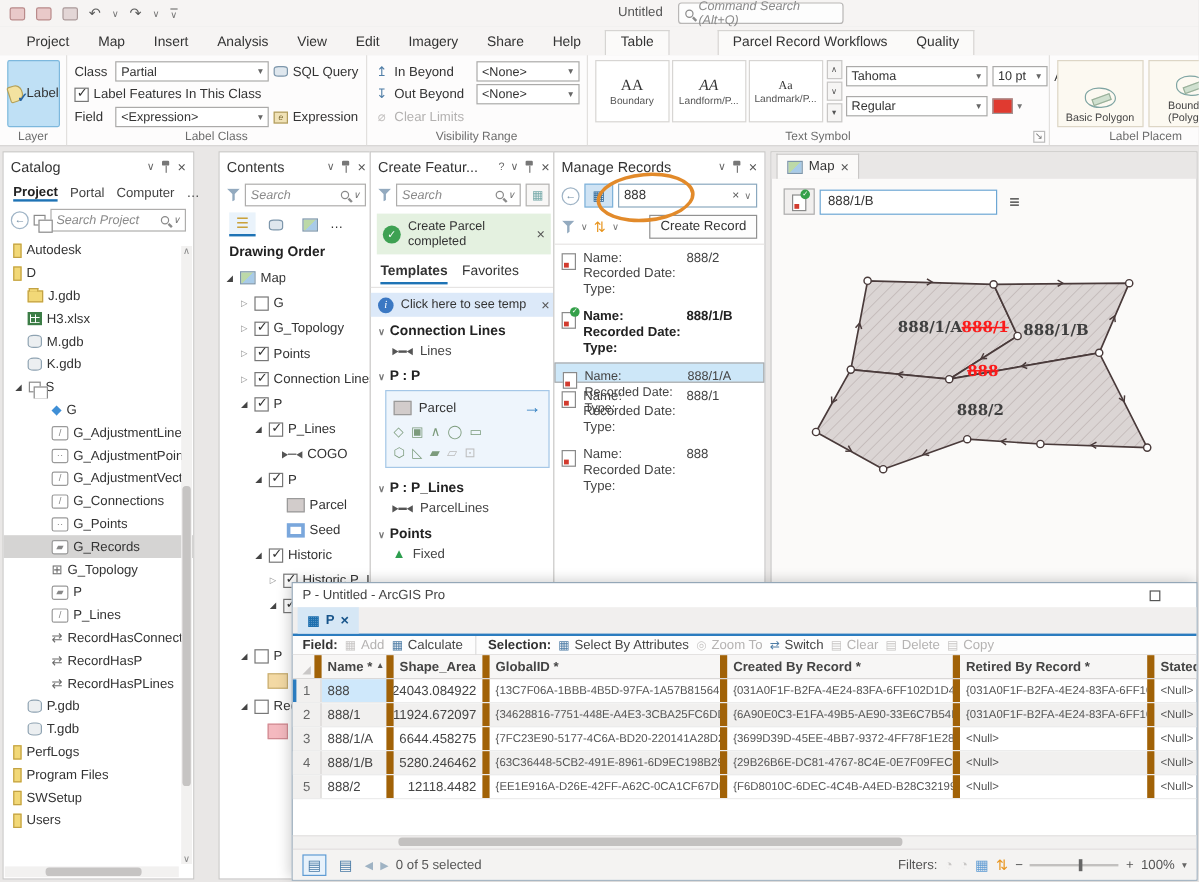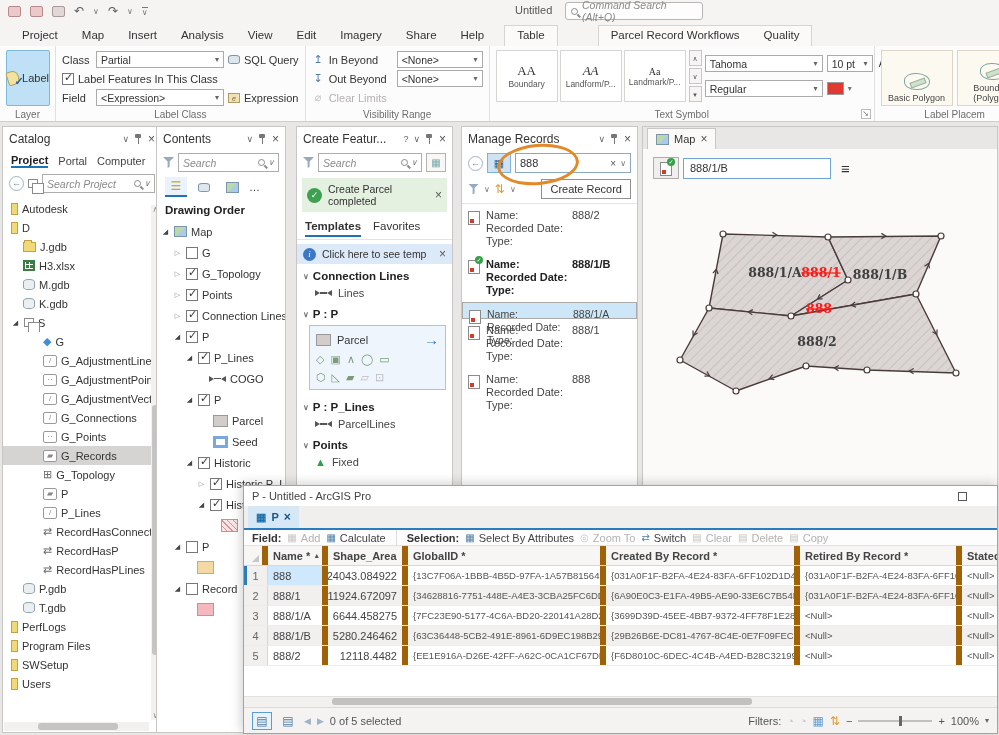--- a/index.html
+++ b/index.html
@@ -85,40 +85,40 @@
   .ids::after{content:"";position:absolute;left:3px;top:3px;width:10px;height:9px;border:1px solid #8a8a8a;background:#fff}
   .inet{color:#3f8fd6;font-size:11px;flex:0 0 auto}
   .ifc{width:14px;height:12px;border:1px solid #9a9a9a;border-radius:2px;background:#fff;display:flex;align-items:center;justify-content:center;font-size:8px;color:#888;flex:0 0 auto}
   .irel{color:#6b6b6b;font-size:11px;flex:0 0 auto}
   .vsb{position:absolute;right:1px;width:9px;background:#f2f1f0}
   .vsb .thumb{position:absolute;left:1px;right:1px;background:#c6c4c3;border-radius:3px}
   .hsb{position:absolute;left:1px;right:12px;bottom:1px;height:9px;background:#f2f1f0}
   .hsb .thumb{position:absolute;top:1px;bottom:1px;background:#c6c4c3;border-radius:3px}
   .sarr{color:#888;font-size:8px;text-align:center}
   
-  #contents{left:156px;width:130px}
+  #contents{left:182px;width:130px}
   .cicons{display:flex;align-items:center;gap:6px;padding:3px 8px}
   .cicon{width:22px;height:20px;display:flex;align-items:center;justify-content:center}
   .cicon.active{background:#eaf3fb;border-bottom:2px solid #1e73b5}
   .ydraw{color:#caa23a;font-size:12px}
   .mmap{width:13px;height:11px;border:1px solid #7d96ab;background:linear-gradient(135deg,#bcd9a8 0 50%,#a8cbe8 50% 100%)}
   .heading{font-size:11.5px;color:#222;font-weight:bold;padding:4px 8px 2px}
   .crow{display:flex;align-items:center;height:21px;gap:4px;white-space:nowrap;overflow:hidden}
   .sw{flex:0 0 auto}
   .sw.parcel{width:15px;height:12px;background:#d2cccb;border:1px solid #9a9a9a}
   .sw.seed{width:15px;height:12px;background:#fff;border:3px solid #7aa7dc}
   .sw.redh{width:17px;height:13px;border:1px solid #cf8d8d;background:repeating-linear-gradient(45deg,#f9e7e7 0 3px,#e58f8f 3px 4px)}
   .sw.tan{width:17px;height:13px;background:#f3d9a4;border:1px solid #c8ae74}
   .sw.pink{width:17px;height:13px;background:#f4b9bf;border:1px solid #d08b93}
   .icogo{display:flex;align-items:center;flex:0 0 auto}
   .icogo::before{content:"";border-left:5px solid #555;border-top:3px solid transparent;border-bottom:3px solid transparent}
   .icogo i{display:block;width:7px;height:1.5px;background:#555}
   .icogo::after{content:"";border-right:5px solid #555;border-top:3px solid transparent;border-bottom:3px solid transparent}
   
-  #create{left:296px;width:157px}
+  #create{left:308px;width:157px}
   .orgbtn{width:20px;height:19px;border:1px solid #b5b3b2;background:#f8f7f6;color:#7aa;display:flex;align-items:center;justify-content:center;font-size:10px}
   .notice{margin:4px 5px;background:#e4f1e0;display:flex;gap:6px;padding:5px;align-items:center}
   .gcheck{width:15px;height:15px;border-radius:50%;background:#3ea152;color:#fff;font-size:9px;line-height:15px;text-align:center;flex:0 0 auto}
   .ntext{flex:1;font-size:10.5px;color:#333;line-height:12px}
   .ftabs{display:flex;gap:12px;padding:2px 8px;border-bottom:1px solid #e6e4e3}
   .ftab{padding:2px 0 3px;color:#333;font-size:11.5px}
   .ftab.active{border-bottom:2px solid #1e73b5;font-weight:bold}
   .infobar{margin-top:4px;background:#dce9f9;display:flex;gap:6px;align-items:center;padding:3px 6px}
   .iinfo{width:13px;height:13px;border-radius:50%;background:#3b78c3;color:#fff;font-size:9px;font-style:italic;font-family:"Liberation Serif",serif;line-height:13px;text-align:center;flex:0 0 auto}
   .itext{flex:1;font-size:10.5px;color:#333;white-space:nowrap;overflow:hidden}

